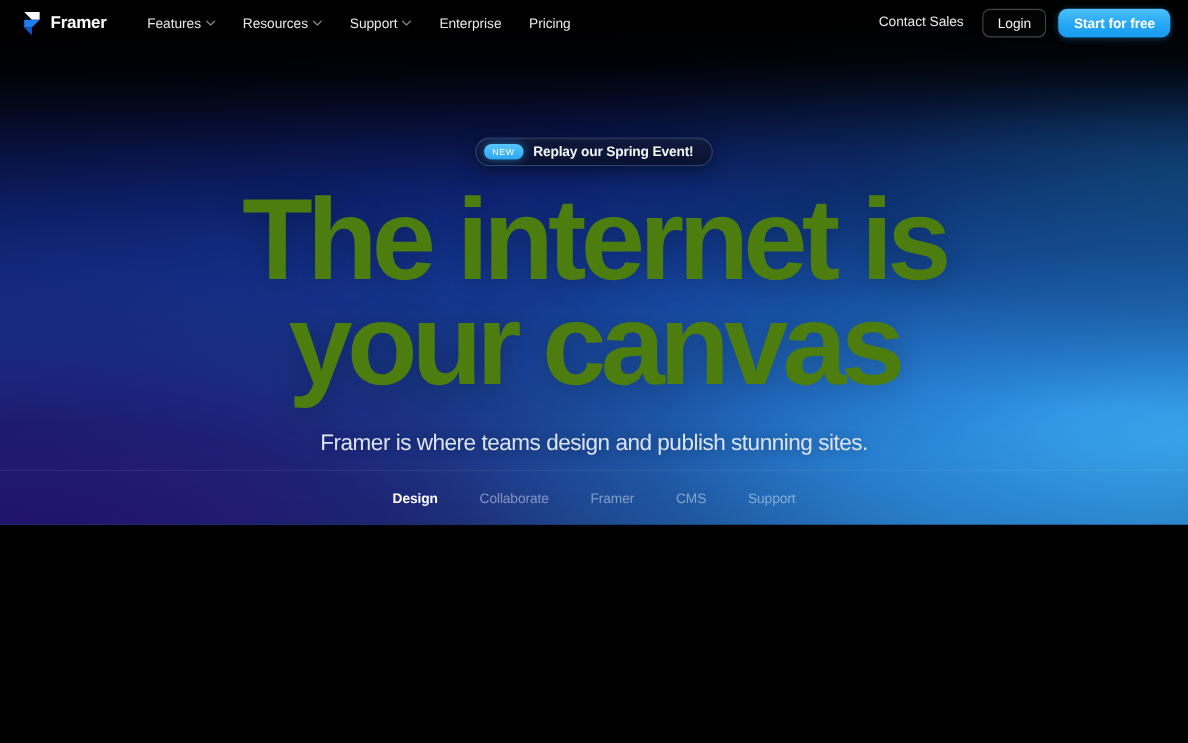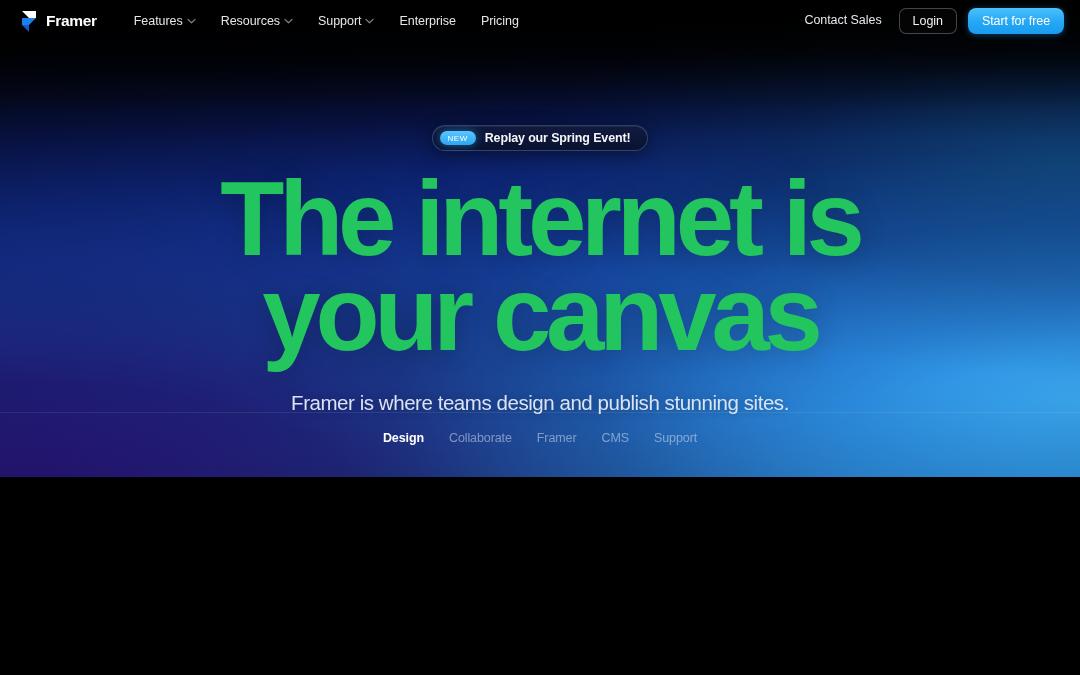--- a/index.html
+++ b/index.html
@@ -98,21 +98,21 @@
     color:#e7e7ea; font-size:12.5px; letter-spacing:-0.05px;
     padding:5px 6px; cursor:pointer; white-space:nowrap;
   }
   .login-btn {
     color:#f2f2f4; font-size:12.5px; letter-spacing:-0.05px;
     padding:5px 13px; border-radius:7px; cursor:pointer; white-space:nowrap;
     border:1px solid rgba(255,255,255,0.26);
     background:rgba(255,255,255,0.015);
   }
   .start-free-btn {
-    color:#ffffff; font-size:12.5px; font-weight:normal; letter-spacing:-0.1px;
+    color:#ffffff; font-size:12.5px; font-weight:bold; letter-spacing:-0.1px;
     padding:6px 14px; border-radius:8px; cursor:pointer; white-space:nowrap;
     background:linear-gradient(180deg,#4cc0fb 0%,#24a7f4 55%,#1a9bf0 100%);
     box-shadow:0 1px 7px rgba(35,160,245,0.40);
   }
 
   
   .hero {
     position:absolute; left:0; right:0; top:42px; bottom:0; z-index:30;
     display:flex; flex-direction:column; align-items:center;
   }
@@ -130,21 +130,21 @@
     padding:3px 8px 2px; border-radius:999px;
     background:linear-gradient(180deg,#57c7fd 0%,#2da6f2 100%);
     box-shadow:0 0 9px rgba(45,166,242,0.55);
   }
   .pill-text {
     color:#f4f6fa; font-size:12.5px; font-weight:bold; letter-spacing:-0.15px;
   }
 
   .headline {
     margin-top:21px;
-    color:#22c55e; text-align:center;
+    color:#4d7c0f; text-align:center;
     font-size:105px; line-height:0.90; font-weight:bold;
     letter-spacing:-5.2px;
     text-shadow:0 2px 26px rgba(0,0,0,0.22);
   }
   .headline .l1 { display:block; }
   .headline .l2 { display:block; }
 
   .subhead {
     margin-top:30px;
     color:#d9e3f4; font-size:20.5px; letter-spacing:-0.45px; text-align:center;
@@ -156,22 +156,22 @@
     color:#14171c; font-size:17px; font-weight:bold; letter-spacing:-0.35px;
     padding:15px 33px; border-radius:13px; cursor:pointer;
     background:linear-gradient(180deg,#ffffff 0%,#f6f8fb 48%,#dfe6f1 100%);
     box-shadow:0 8px 26px rgba(3,10,38,0.40),
                0 2px 6px rgba(3,10,38,0.28),
                inset 0 1px 0 rgba(255,255,255,0.95);
   }
 
   
   .tabstrip {
-    position:absolute; left:0; right:0; bottom:15px; height:50px; z-index:35;
-    display:flex; align-items:center; justify-content:center; gap:25px;
+    position:absolute; left:0; right:0; bottom:0; height:50px; z-index:35;
+    display:flex; align-items:center; justify-content:center; gap:38px;
     border-top:1px solid rgba(255,255,255,0.085);
   }
   .tab {
     font-size:12.5px; letter-spacing:-0.1px; cursor:pointer; white-space:nowrap;
     color:rgba(226,234,248,0.50);
   }
   .tab.active { color:#ffffff; font-weight:bold; }
 </style>
 </head>
 <body>

